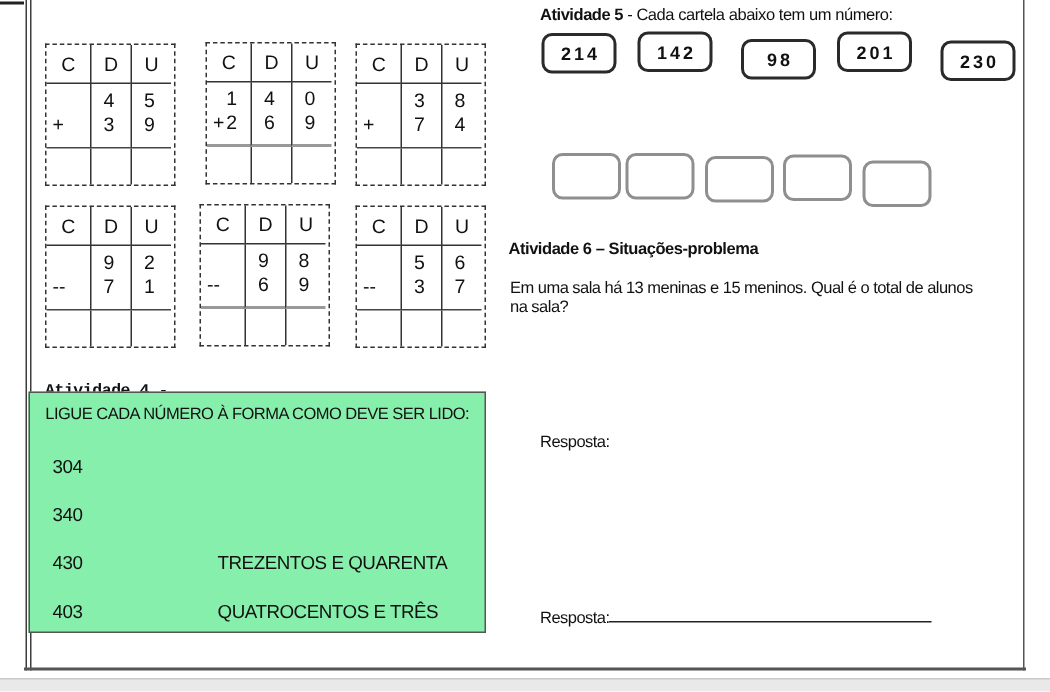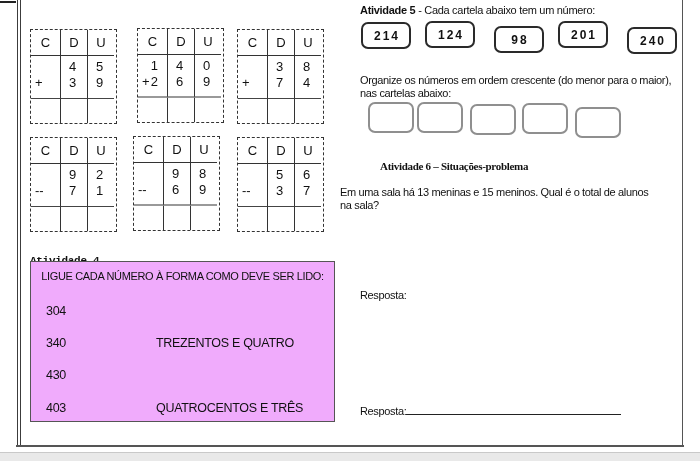--- a/index.html
+++ b/index.html
@@ -33,22 +33,22 @@
   .cdu-head { display:flex; align-items:center; justify-content:center;
     border-bottom:1px solid #333; font-size:13px; }
   .cdu-body { border-bottom:1px solid #444; padding-top:3px; }
   .cdu-table.alt .cdu-body { border-bottom:2px solid #999; }
   .cdu-line { height:16px; line-height:16px; }
   .cdu-du { padding-left:8px; }
   .cdu-c-top { text-align:right; padding-right:9px; }
   .cdu-c-bot { display:flex; justify-content:space-between; padding:0 9px 0 4px; }
 
   
-  .link-box { position:absolute; left:30px; top:261px; width:303px; height:159px;
-    border:1.5px solid #555; background:#f0abfc; }
+  .link-box { position:absolute; left:19px; top:261px; width:303px; height:159px;
+    border:1.5px solid #555; background:#86efac; }
   .link-heading { position:absolute; left:0; top:8px; width:100%; text-align:center;
     font-size:11px; letter-spacing:-0.35px; }
   .link-row { position:absolute; left:0; width:100%; height:14px; font-size:12.5px; letter-spacing:-0.3px; }
   .link-num { position:absolute; left:15px; }
   .link-phrase { position:absolute; left:125px; }
 
   
   .num-card { position:absolute; width:46px; height:23px; border:2px solid #2a2a2a;
     border-radius:7px; display:flex; align-items:center; justify-content:center;
     font-weight:bold; font-size:12px; letter-spacing:2px; text-indent:2px; background:#fff; }
@@ -217,54 +217,52 @@
   <div class="abs title" style="left:30px; top:255px;font-family:Liberation Mono, monospace;"><b>Atividade 4</b><span> -</span></div>
 
   <div class="link-box">
     <div class="link-heading">LIGUE CADA NÚMERO À FORMA COMO DEVE SER LIDO:</div>
     <div id="link-rows">
         <div class="link-row" style="top: 42px;">
           <span class="link-num">304</span>
         </div>
         <div class="link-row" style="top: 74px;">
           <span class="link-num">340</span>
-          <span class="link-phrase">TREZENTOS E QUATRO</span>
         </div>
         <div class="link-row" style="top: 106px;">
           <span class="link-num">430</span>
+          <span class="link-phrase">TREZENTOS E QUARENTA</span>
         </div>
         <div class="link-row" style="top: 139px;">
           <span class="link-num">403</span>
           <span class="link-phrase">QUATROCENTOS E TRÊS</span>
         </div>
       </div>
   </div>
 
   <div class="abs title" style="left:360px; top:4px;"><b>Atividade 5</b><span> - Cada cartela abaixo tem um número:</span></div>
 
   <div id="num-cards">
       <div class="num-card" style="left: 361px; top: 22px;">214</div>
-      <div class="num-card" style="left: 425px; top: 21px;">124</div>
+      <div class="num-card" style="left: 425px; top: 21px;">142</div>
       <div class="num-card" style="left: 494px; top: 26px;">98</div>
       <div class="num-card" style="left: 558px; top: 21px;">201</div>
-      <div class="num-card" style="left: 627px; top: 27px;">240</div>
+      <div class="num-card" style="left: 627px; top: 27px;">230</div>
     </div>
 
-  <div class="abs body-text multiline" style="left:360px; top:74px; width:325px;">Organize os números em ordem crescente (do menor para o maior),
-nas cartelas abaixo:</div>
 
   <div id="empty-cards">
       <div class="empty-card" style="left: 368px; top: 102px;"></div>
       <div class="empty-card" style="left: 417px; top: 102px;"></div>
       <div class="empty-card" style="left: 470px; top: 104px;"></div>
       <div class="empty-card" style="left: 522px; top: 103px;"></div>
       <div class="empty-card" style="left: 575px; top: 107px;"></div>
     </div>
 
-  <div class="abs bold-title" style="left:380px; top:160px;font-family:Liberation Serif, serif;">Atividade 6 – Situações-problema</div>
+  <div class="abs bold-title" style="left:339px; top:160px;">Atividade 6 – Situações-problema</div>
 
   <div class="abs body-text multiline" style="left:340px; top:186px; width:320px;">Em uma sala há 13 meninas e 15 meninos. Qual é o total de alunos
 na sala?</div>
 
   <div class="abs body-text" style="left:360px; top:289px;">Resposta:</div>
 
 
   <div class="abs body-text" style="left:360px; top:403px;"><span>Resposta:</span><span class="answer-line"></span></div>
 
 </div>

